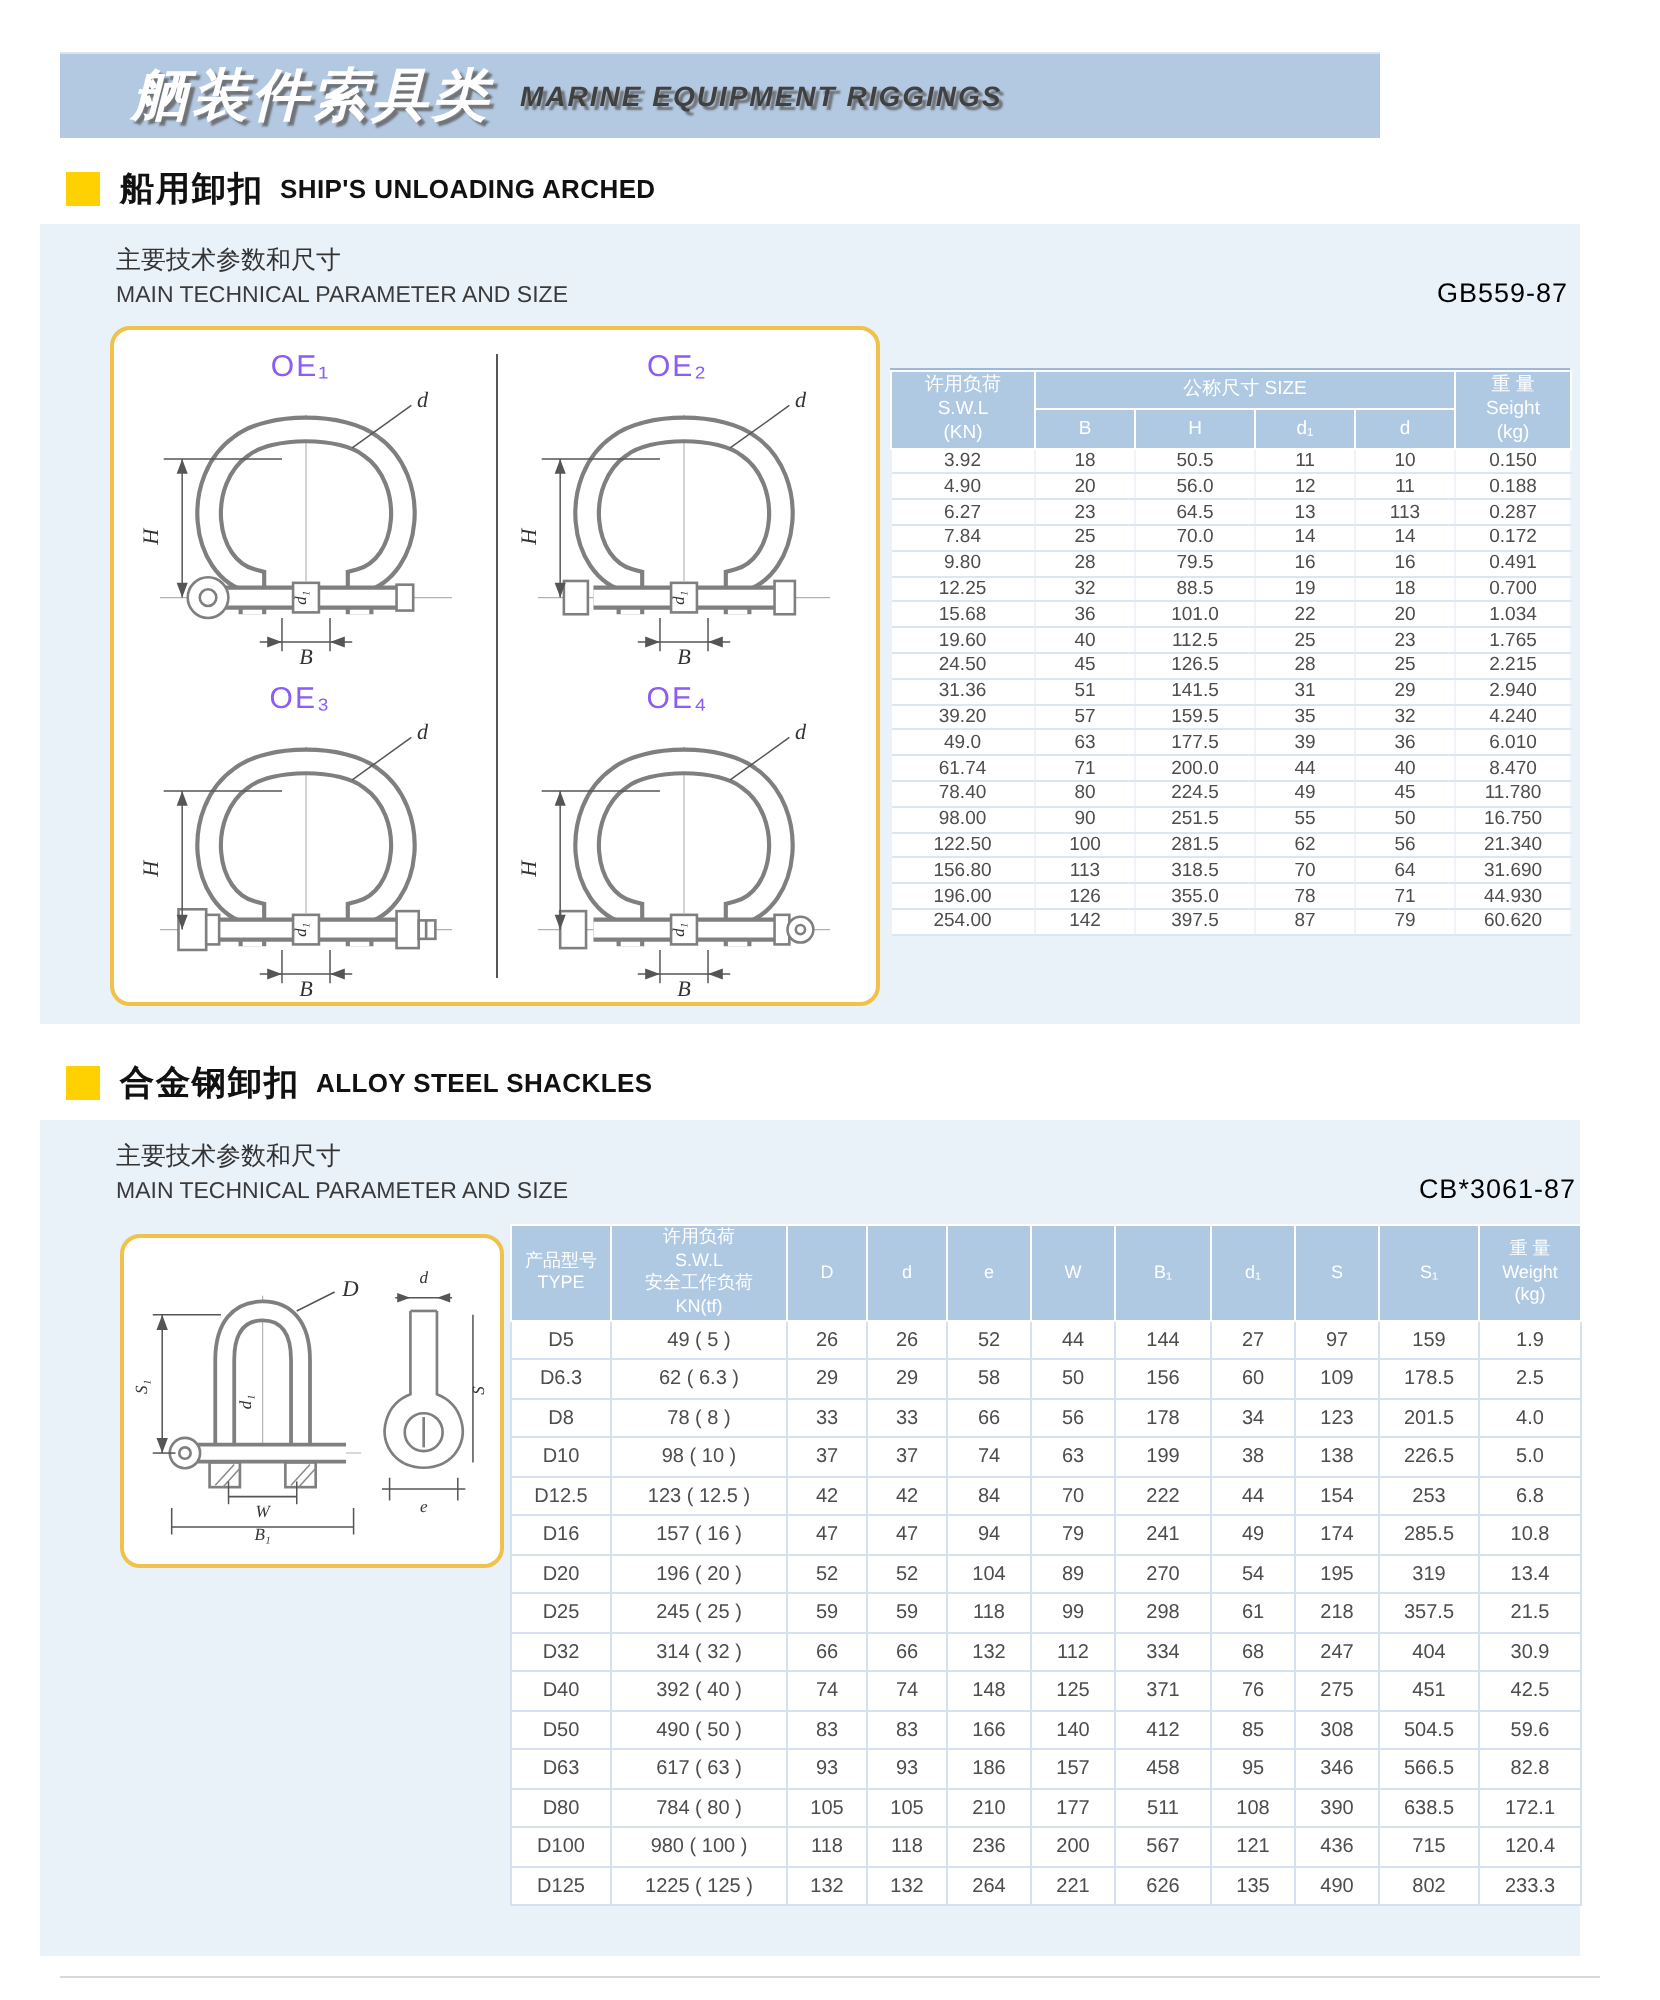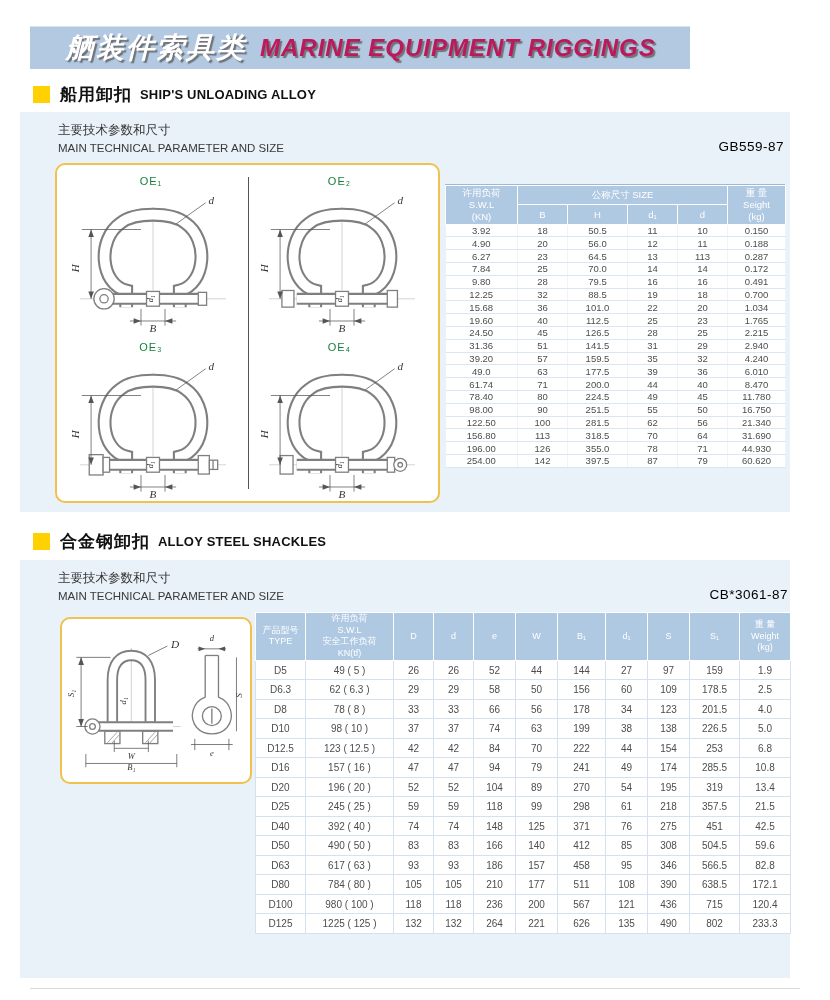--- a/index.html
+++ b/index.html
@@ -5,21 +5,21 @@
   html,body{margin:0;padding:0;background:#fff;}
   body{width:830px;height:1000px;position:relative;font-family:"Liberation Sans",sans-serif;color:#222;overflow:hidden;}
   .page{position:absolute;inset:0;background:#fff;}
 
   
   .banner{position:absolute;left:30px;top:26px;width:660px;height:42px;
     background:var(--band_blue,#b3c9e2);display:flex;align-items:center;
     border-top:1px solid #d7e3f0;}
   .banner .zh{font-size:28px;font-weight:bold;font-style:italic;color:#fff;
     margin-left:36px;letter-spacing:2px;text-shadow:2px 2px 1px rgba(100,100,100,.85);}
-  .banner .en{font-size:24px;font-weight:bold;font-style:italic;color:#be185d;
+  .banner .en{font-size:14px;font-weight:bold;font-style:italic;color:#404040;
     margin-left:14px;letter-spacing:1px;text-shadow:2px 2px 1px rgba(100,100,100,.85);}
 
   
   .sec-title{position:absolute;left:33px;display:flex;align-items:center;height:20px;}
   .bullet{width:17px;height:17px;background:var(--accent_yellow,#ffd100);margin-right:10px;flex:none;}
   .sec-title .zh{font-size:17px;font-weight:bold;color:#111;letter-spacing:1px;}
   .sec-title .en{font-size:13px;font-weight:bold;color:#111;margin-left:8px;letter-spacing:.2px;}
 
   
   .panel{position:absolute;left:20px;width:770px;background:var(--panel_blue,#e9f1f9);}
@@ -31,21 +31,21 @@
   .standard{position:absolute;font-size:13.5px;color:#000;letter-spacing:.5px;}
   #std1{top:27px;right:6px;}
   #std2{top:27px;right:2px;}
 
   
   .diagram-box{position:absolute;background:#fff;border:2px solid var(--gold_border,#f0c24b);border-radius:10px;}
   #diag1{left:35px;top:51px;width:381px;height:336px;}
   #diag1 .vdiv{position:absolute;left:50%;top:12px;bottom:12px;width:1px;background:#555;}
   .bow-grid{position:absolute;inset:2px;display:grid;grid-template-columns:1fr 1fr;grid-template-rows:1fr 1fr;}
   .bow-cell{position:relative;display:flex;align-items:flex-end;justify-content:center;}
-  .bow-label{position:absolute;top:8px;left:50%;transform:translateX(-60%);font-size:11px;color:#15803d;letter-spacing:1px;}
+  .bow-label{position:absolute;top:8px;left:50%;transform:translateX(-60%);font-size:15px;color:#8b5cf6;letter-spacing:1px;}
   .bow-cell .draw{width:178px;height:146px;}
 
   #diag2{left:40px;top:57px;width:188px;height:163px;}
   #diag2 .draw{position:absolute;left:3px;top:6px;width:180px;height:150px;}
 
   
   .tube-out{fill:none;stroke:#7f7f7f;stroke-width:15;}
   .tube-in{fill:none;stroke:#fff;stroke-width:10.5;}
   .tube-out2{fill:none;stroke:#7f7f7f;stroke-width:12;}
   .tube-in2{fill:none;stroke:#fff;stroke-width:8;}
@@ -86,21 +86,21 @@
 <div class="page">
 
   <div class="banner">
     <span class="zh">舾装件索具类</span>
     <span class="en">MARINE EQUIPMENT RIGGINGS</span>
   </div>
 
   <div class="sec-title" style="top:84px;">
     <span class="bullet"></span>
     <span class="zh">船用卸扣</span>
-    <span class="en">SHIP'S UNLOADING ALLOY</span>
+    <span class="en">SHIP'S UNLOADING ARCHED</span>
   </div>
 
   <div class="panel" id="panel1">
     <div class="param">
       <div class="zh">主要技术参数和尺寸</div>
       <div class="en">MAIN TECHNICAL PARAMETER AND SIZE</div>
     </div>
     <div class="standard" id="std1">GB559-87</div>
 
     <div class="diagram-box" id="diag1">
@@ -608,20 +608,33 @@
             <td>59</td>
             <td>118</td>
             <td>99</td>
             <td>298</td>
             <td>61</td>
             <td>218</td>
             <td>357.5</td>
             <td>21.5</td>
           </tr>
           <tr>
+            <td>D32</td>
+            <td>314 ( 32 )</td>
+            <td>66</td>
+            <td>66</td>
+            <td>132</td>
+            <td>112</td>
+            <td>334</td>
+            <td>68</td>
+            <td>247</td>
+            <td>404</td>
+            <td>30.9</td>
+          </tr>
+          <tr>
             <td>D40</td>
             <td>392 ( 40 )</td>
             <td>74</td>
             <td>74</td>
             <td>148</td>
             <td>125</td>
             <td>371</td>
             <td>76</td>
             <td>275</td>
             <td>451</td>

